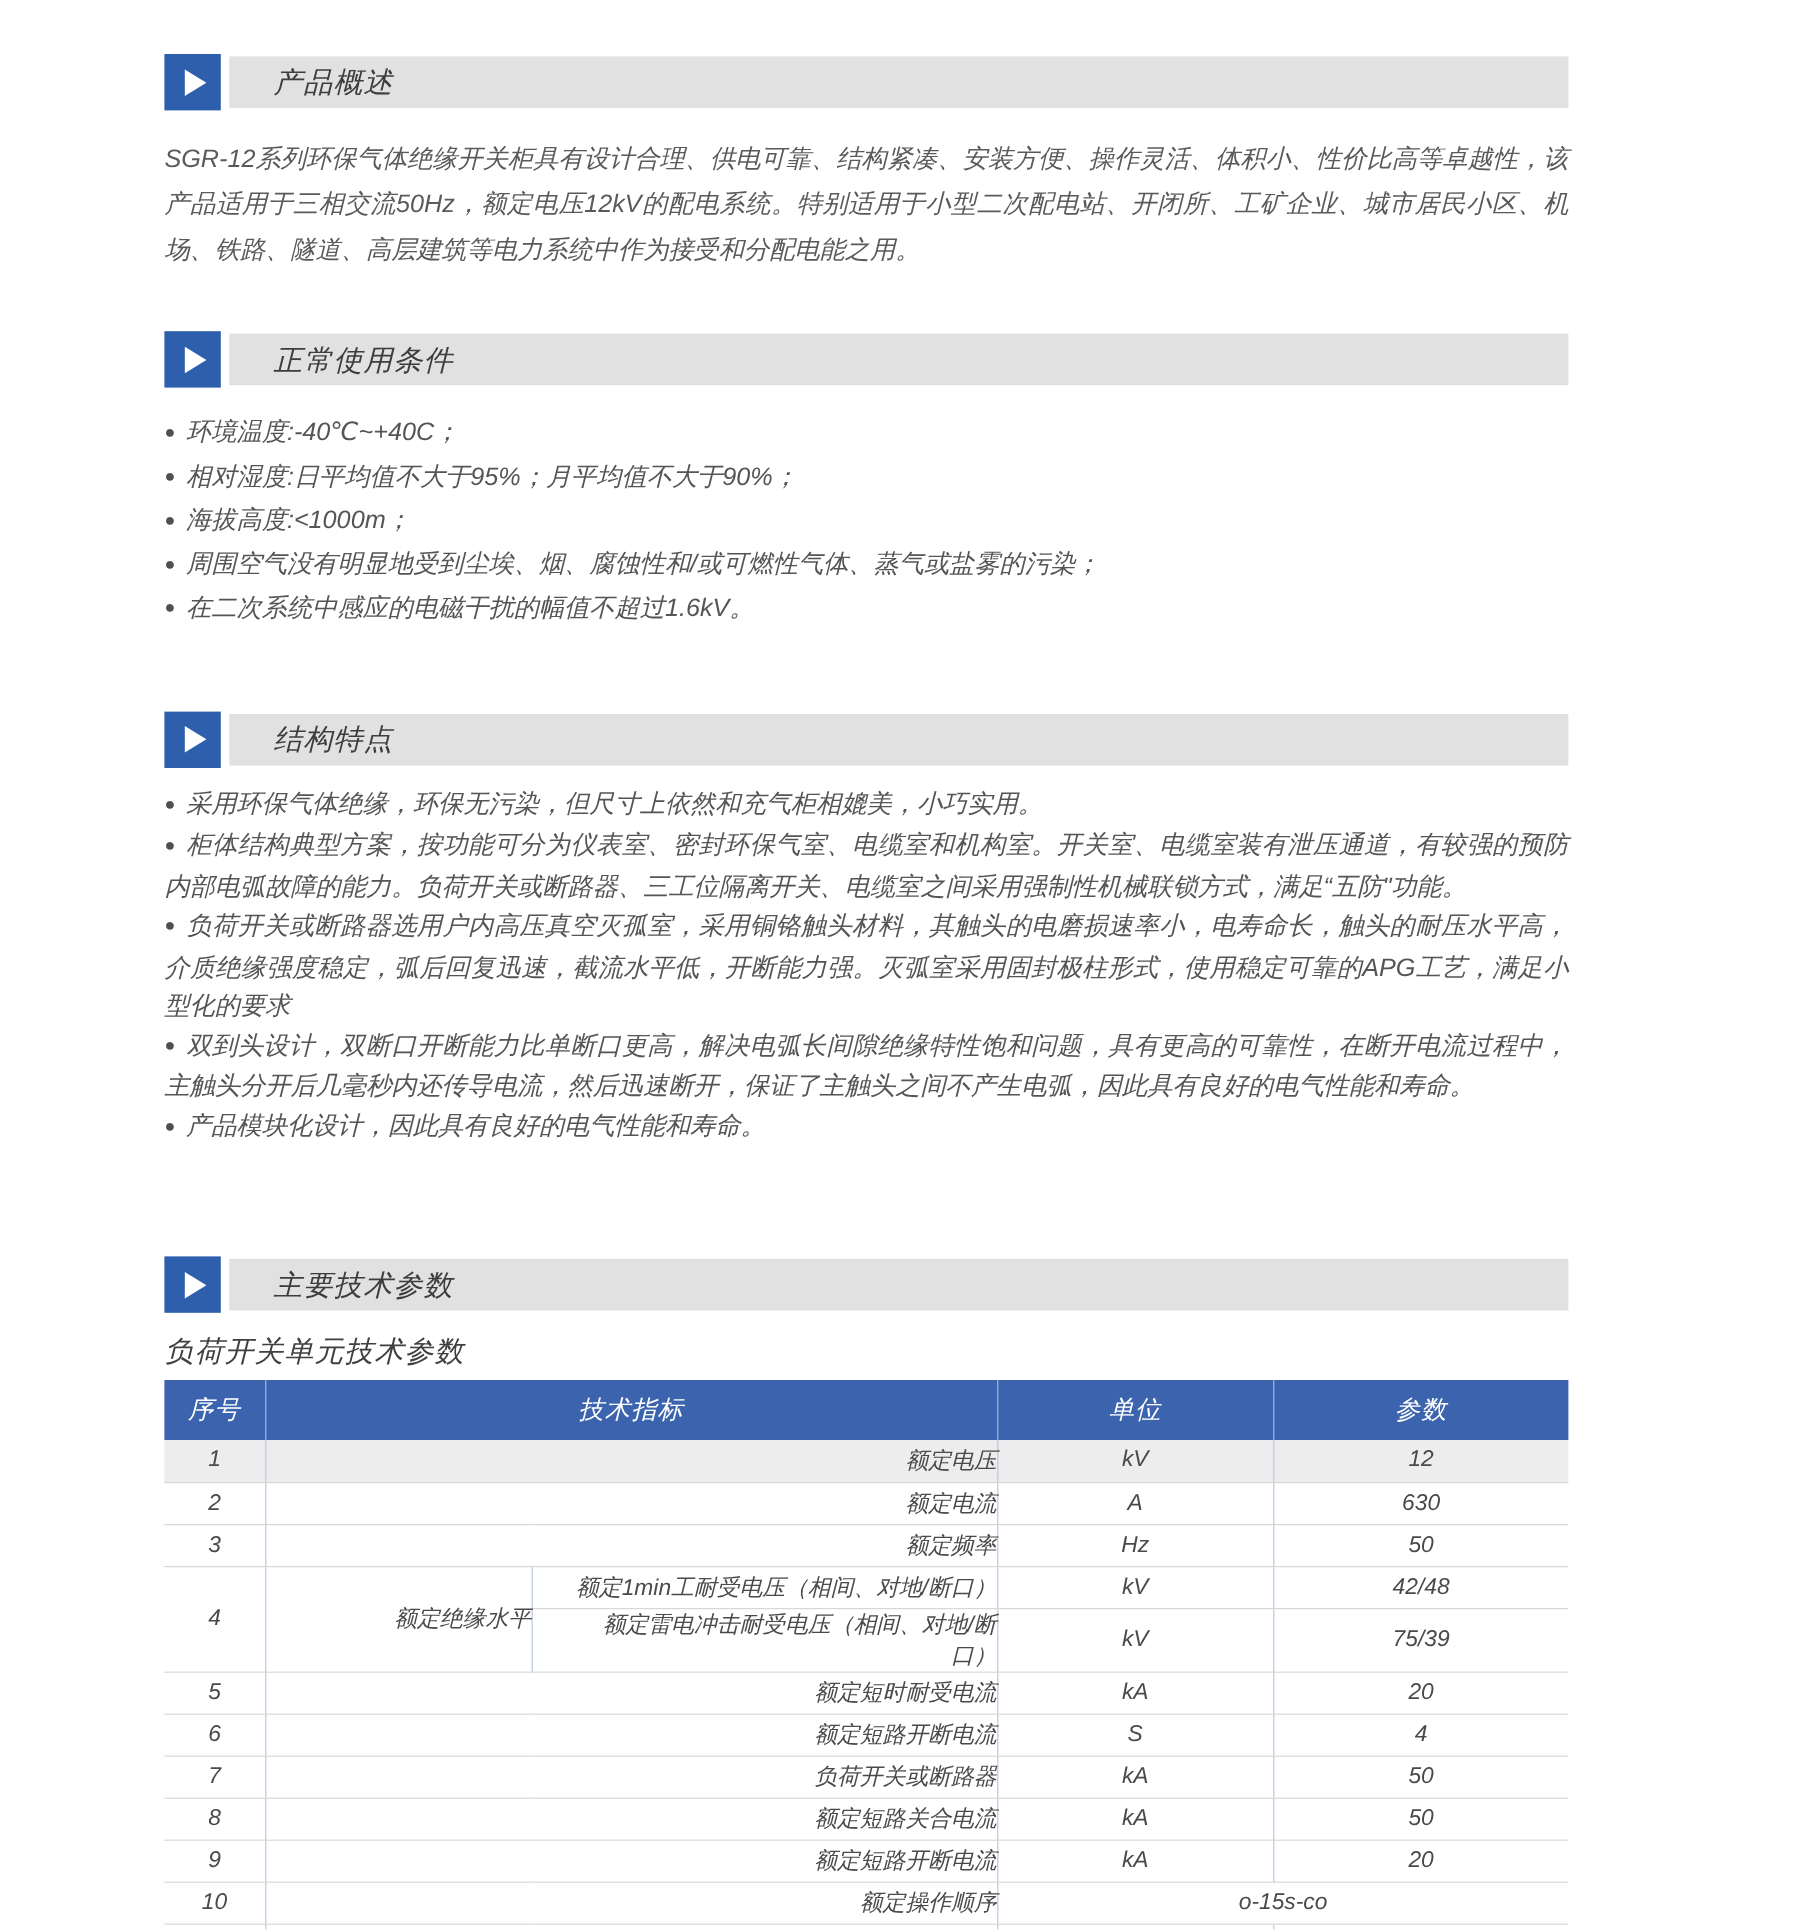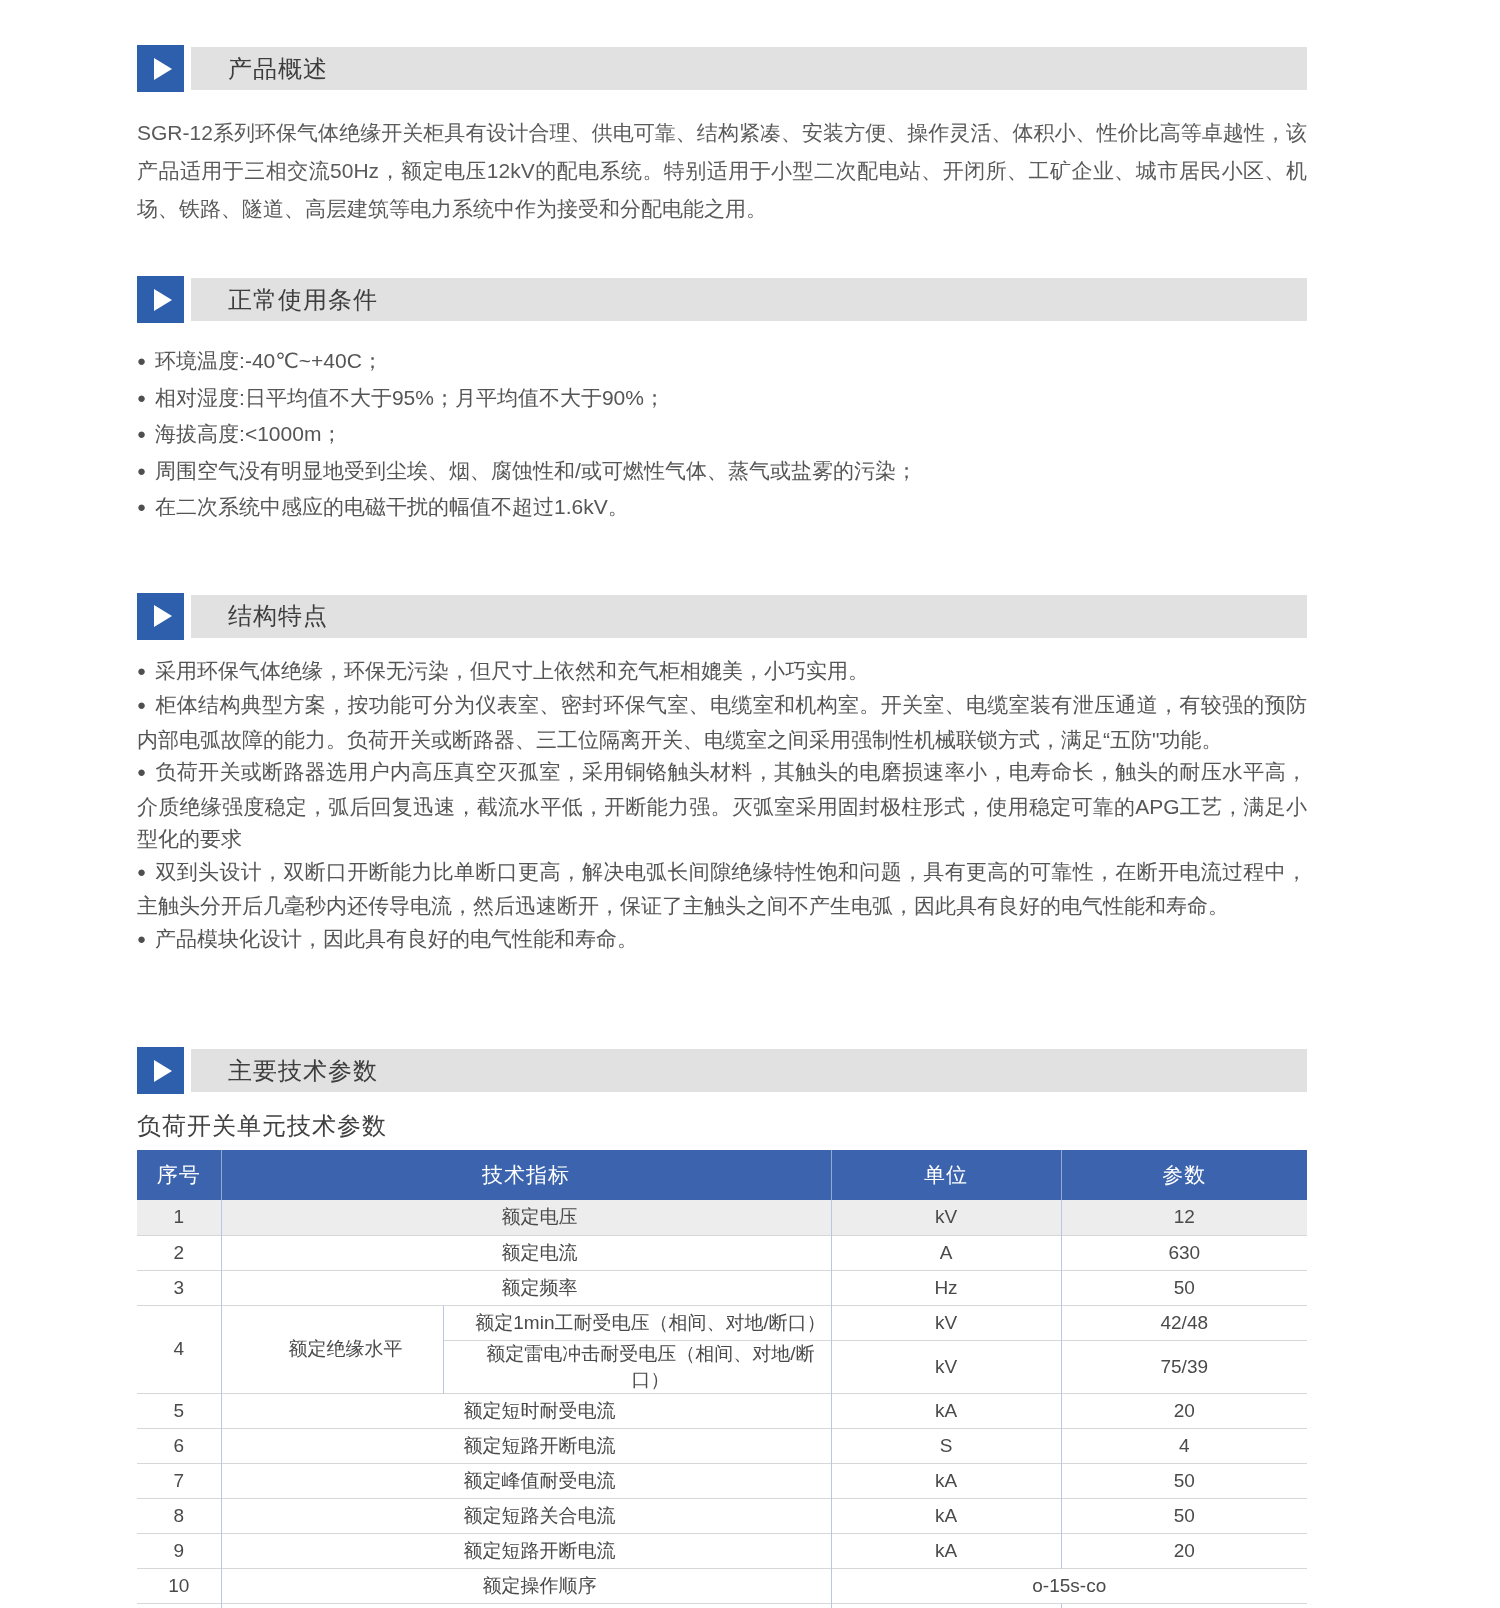--- a/index.html
+++ b/index.html
@@ -8,20 +8,21 @@
     font-family: "Liberation Sans", "DejaVu Sans", sans-serif;
     color: #595959;
   }
   .page {
     position: relative;
     width: 1500px;
     height: 1608px;
     margin: 0 auto;
     background: #ffffff;
     overflow: hidden;
+    font-style: italic;
   }
   .content {
     margin-left: 137px;
     width: 1170px;
   }
   
   .sec-header {
     display: flex;
     align-items: center;
   }
@@ -113,21 +114,21 @@
   table.params td {
     height: 35px;
     font-size: 19px;
     color: #4A4A4A;
     border-top: 1px solid #D7D7D7;
     vertical-align: middle;
   }
   table.params tr:first-child td { border-top: none; }
   table.params tbody tr:last-child td { border-bottom: 1px solid #D7D7D7; }
   td.c-center { text-align: center; }
-  td.c-left { text-align: center; padding-left: 27px; }
+  td.c-left { text-align: right; padding-left: 27px; }
   td.vline { border-left: 1px solid #B9C7E3; }
   tr.shaded td { background: #EDEDED; }
 </style>
 </head>
 <body>
 
 <div class="page">
   <div class="content" style="padding-top:45px;">
 
     <div class="sec-header">
@@ -236,21 +237,21 @@
             <td class="c-center vline">20</td>
           </tr>
           <tr>
             <td class="c-center">6</td>
             <td class="c-left vline" colspan="2">额定短路开断电流</td>
             <td class="c-center vline">S</td>
             <td class="c-center vline">4</td>
           </tr>
           <tr>
             <td class="c-center">7</td>
-            <td class="c-left vline" colspan="2">额定峰值耐受电流</td>
+            <td class="c-left vline" colspan="2">负荷开关或断路器</td>
             <td class="c-center vline">kA</td>
             <td class="c-center vline">50</td>
           </tr>
           <tr>
             <td class="c-center">8</td>
             <td class="c-left vline" colspan="2">额定短路关合电流</td>
             <td class="c-center vline">kA</td>
             <td class="c-center vline">50</td>
           </tr>
           <tr>

